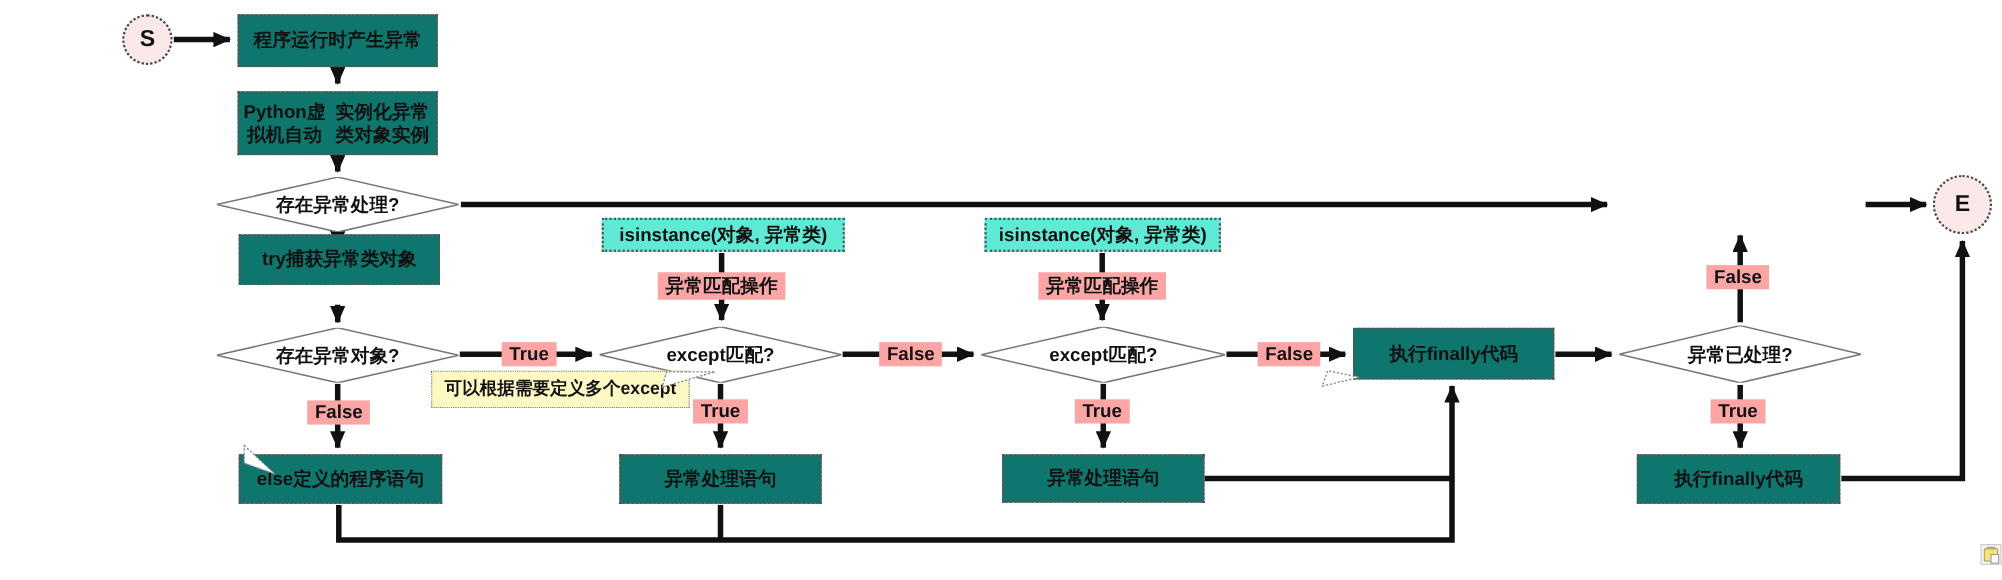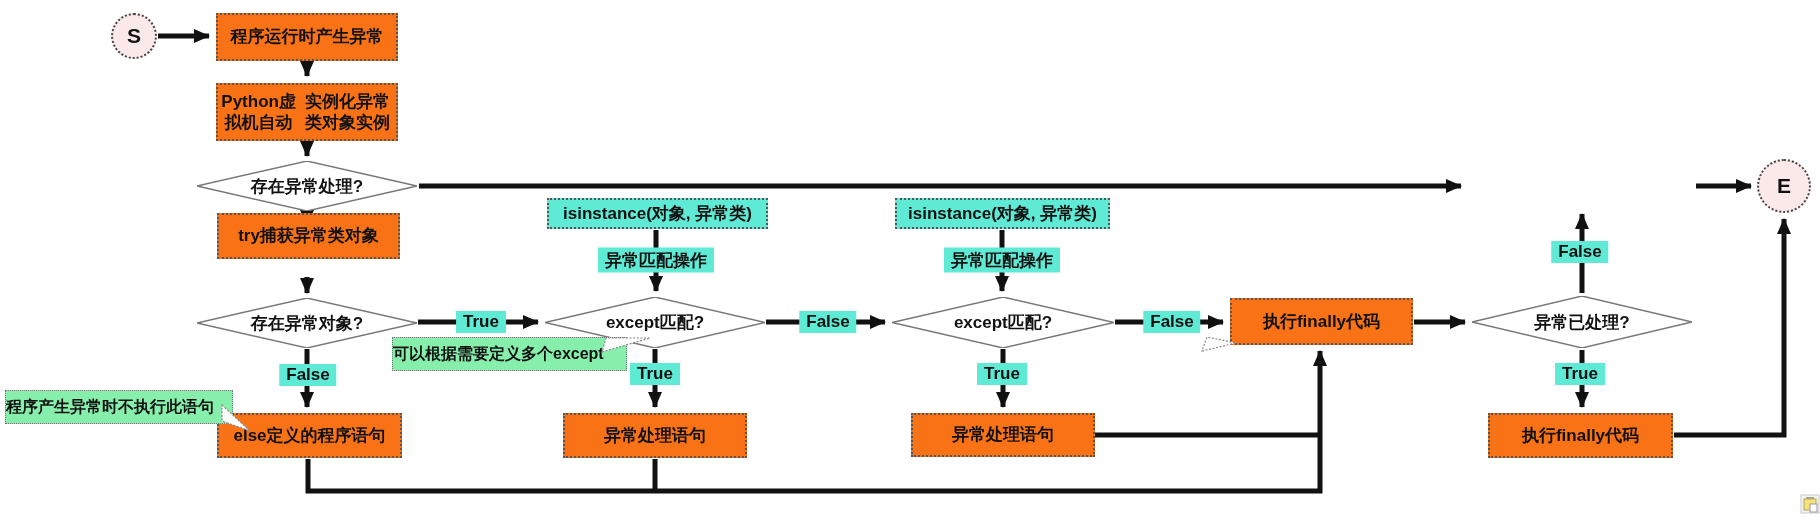--- a/index.html
+++ b/index.html
@@ -5,32 +5,32 @@
   html,body{margin:0;padding:0;background:#fff;}
   .stage{
     position:relative;width:1820px;height:527px;background:#ffffff;overflow:hidden;
     font-family:"Liberation Sans","DejaVu Sans",sans-serif;color:#111;
   }
   svg.layer{position:absolute;left:0;top:0;width:1820px;height:527px;pointer-events:none;}
   .edges{z-index:1;}
   .tails{z-index:3;}
   .node{position:absolute;display:flex;align-items:center;justify-content:center;
     box-sizing:border-box;text-align:center;z-index:2;}
-  .box{background:#f97316;border:2px dotted #555;font-weight:bold;font-size:17px;line-height:1.25;}
+  .box{background:#0f766e;border:2px dotted #555;font-weight:bold;font-size:17px;line-height:1.25;}
   .shaded{background:#5eead4;}
   .circle{background:#fbe9e9;border:2px dotted #444;border-radius:50%;
     font-weight:bold;font-size:21px;}
   .diamond{background:transparent;z-index:2;}
   .diamond svg{position:absolute;left:0;top:0;width:100%;height:100%;}
   .diamond polygon{fill:#fff;stroke:#777;stroke-width:1.4;vector-effect:non-scaling-stroke;}
   .dlabel{position:relative;font-weight:bold;font-size:17px;z-index:1;}
-  .elabel{position:absolute;transform:translate(-50%,-50%);background:#5eead4;
+  .elabel{position:absolute;transform:translate(-50%,-50%);background:#fca5a5;
     padding:1px 7px;font-weight:bold;font-size:17px;white-space:nowrap;z-index:2;}
-  .callout{position:absolute;background:#86efac;border:1.5px dotted #777;box-sizing:border-box;
-    display:flex;flex-direction:column;justify-content:center;
+  .callout{position:absolute;background:#fef9c3;border:1.5px dotted #777;box-sizing:border-box;
+    display:flex;flex-direction:column;align-items:center;justify-content:center;
     font-weight:bold;font-size:16px;line-height:1.2;white-space:nowrap;z-index:2;}
   .icon-corner{position:absolute;z-index:4;}
 </style>
 </head>
 <body>
 
 <div class="stage">
 
   <svg class="layer edges">
     <defs>
@@ -152,23 +152,20 @@
   <span class="elabel" style="left:308px;top:375px;">False</span>
   <span class="elabel" style="left:656px;top:260px;">异常匹配操作</span>
   <span class="elabel" style="left:655px;top:374px;">True</span>
   <span class="elabel" style="left:828px;top:322px;">False</span>
   <span class="elabel" style="left:1002px;top:260px;">异常匹配操作</span>
   <span class="elabel" style="left:1002px;top:374px;">True</span>
   <span class="elabel" style="left:1172px;top:322px;">False</span>
   <span class="elabel" style="left:1580px;top:252px;">False</span>
   <span class="elabel" style="left:1580px;top:374px;">True</span>
 
-  <div class="callout" style="left:5px;top:390px;width:228px;height:34px;">
-    <span>程序产生异常时不执行此语句</span>
-  </div>
   <div class="callout" style="left:392px;top:337px;width:235px;height:34px;">
     <span>可以根据需要定义多个except</span>
   </div>
 
   <svg class="layer tails">
     <g fill="#ffffff" stroke="#888" stroke-width="1.2" stroke-dasharray="2,1.6">
       <polygon points="222,405 250,431 222,421"></polygon>
       <polygon points="602,352 650,338 606,338"></polygon>
       <polygon points="1202,351 1236,343 1207,337"></polygon>
     </g>

